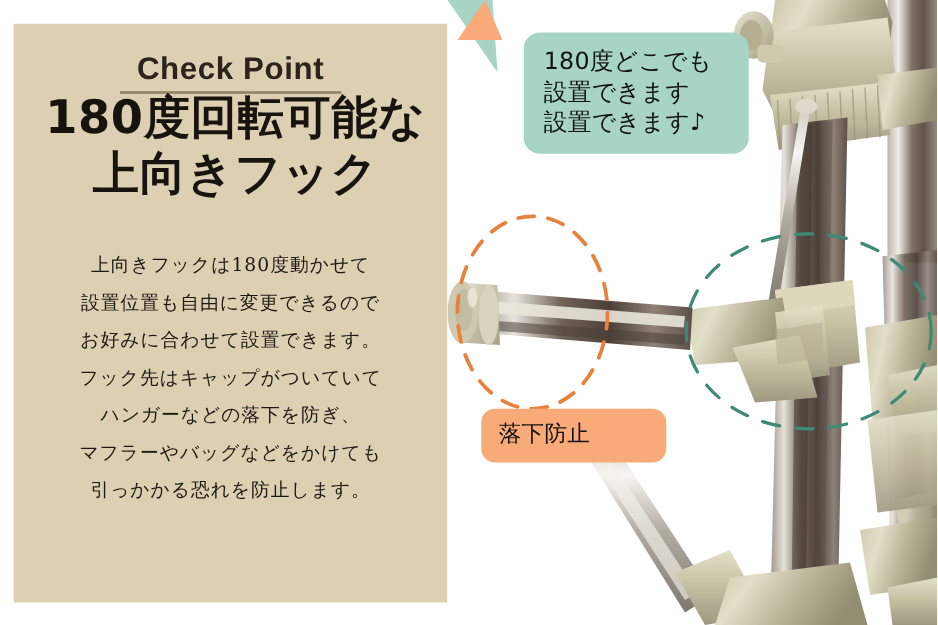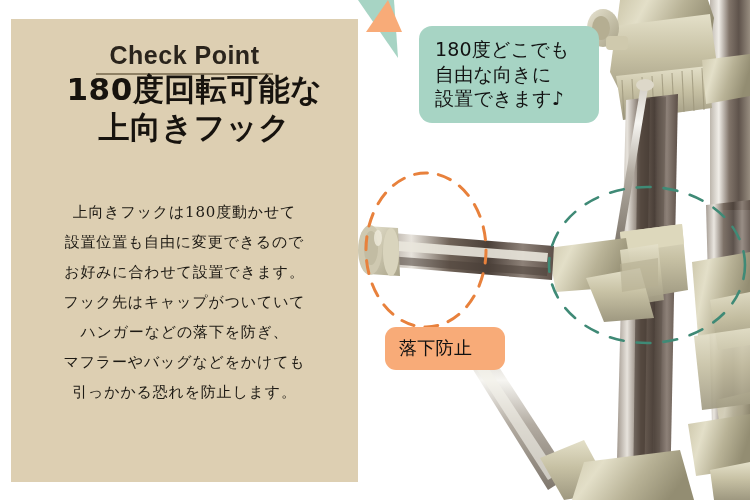--- a/index.html
+++ b/index.html
@@ -14,22 +14,22 @@
     position:absolute;left:11px;top:19px;width:347px;height:463px;
     background:#ddcfb2;
   }
   .kicker-wrap{position:absolute;left:0;top:22px;width:347px;text-align:center;}
   .kicker{
     display:inline-block;font-size:25px;font-weight:bold;color:#2a241c;
     letter-spacing:.5px;padding:0 14px 3px 14px;
     border-bottom:2px solid #8e8064;font-family:"Liberation Sans",sans-serif;
   }
   .headline{
-    position:absolute;left:10px;top:52px;width:347px;text-align:center;
-    font-size:31px;font-weight:bold;color:#17130e;line-height:1.22;
+    position:absolute;left:4px;top:52px;width:347px;text-align:center;
+    font-size:37px;font-weight:bold;color:#17130e;line-height:1.22;
     letter-spacing:.5px;font-family:"DejaVu Sans",sans-serif;
   }
   .headline .l2{display:block;text-align:center;}
   .body-copy{
     position:absolute;left:0;top:178px;width:347px;text-align:center;
     font-size:15px;color:#1d1a14;line-height:2.0;letter-spacing:.8px;
     font-family:"DejaVu Serif","Liberation Serif",serif;
   }
   .body-copy span{display:block;white-space:nowrap;}
 
@@ -44,21 +44,21 @@
     box-sizing:border-box;
   }
   .bubble-green .t{
     font-size:19px;color:#121212;line-height:1.30;letter-spacing:.2px;
     font-family:"DejaVu Sans",sans-serif;
   }
   .bubble-green .t span{display:block;white-space:nowrap;}
   .bubble-tail{position:absolute;left:575px;top:138px;}
 
   .label-orange{
-    position:absolute;left:385px;top:327px;width:120px;
+    position:absolute;left:385px;top:327px;width:148px;
     background:#f8ab78;border-radius:11px;padding:9px 8px 10px 14px;
     box-sizing:border-box;
   }
   .label-orange .t{
     font-size:18px;color:#111111;line-height:1.32;letter-spacing:.3px;
     font-family:"DejaVu Sans",sans-serif;
   }
   .label-orange .t span{display:block;white-space:nowrap;}
   .label-tail{position:absolute;left:389px;top:303px;}
 </style>
@@ -229,21 +229,21 @@
     </svg>
 
     <svg class="label-tail" width="44" height="32" viewBox="0 0 44 32">
       <polygon points="44,32 8,32 30,0" fill="#f8ab78"></polygon>
     </svg>
   </div>
 
   <div class="bubble-green">
     <div class="t">
       <span>180度どこでも</span>
-      <span>自由な向きに</span>
+      <span>設置できます</span>
       <span>設置できます♪</span>
     </div>
   </div>
 
   <div class="label-orange">
     <div class="t">
       <span>落下防止</span>
     </div>
   </div>
 

